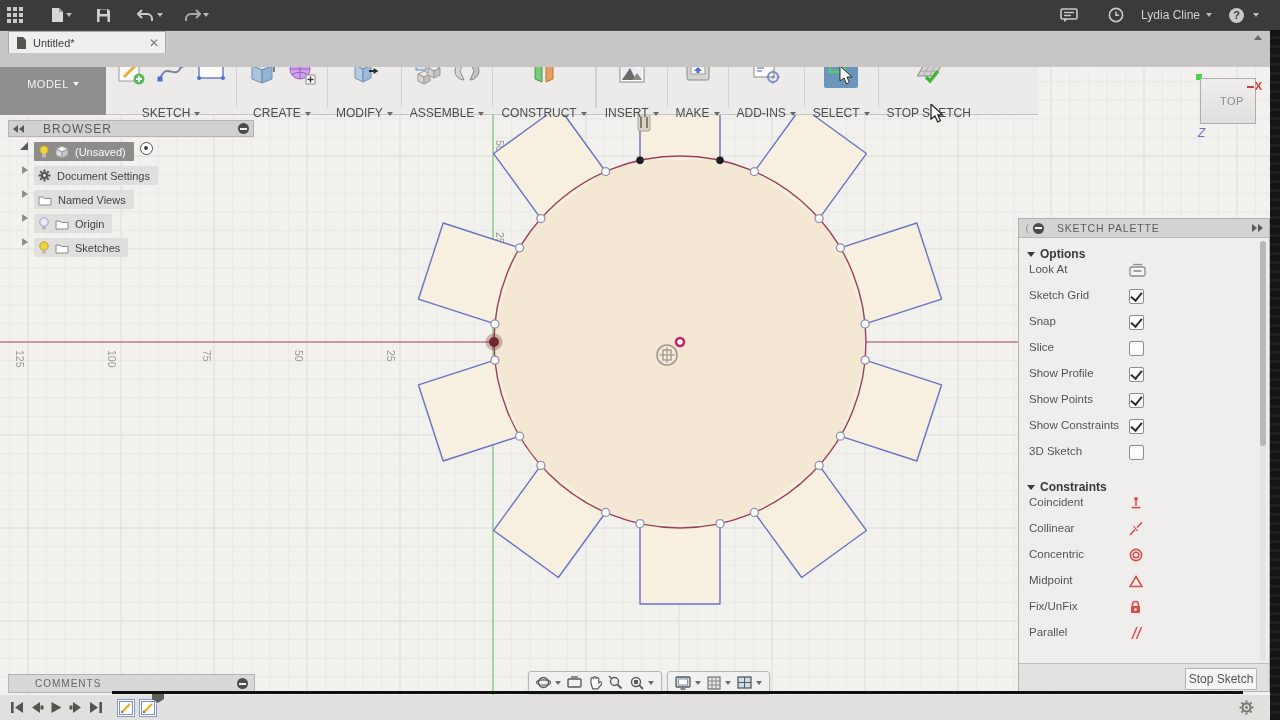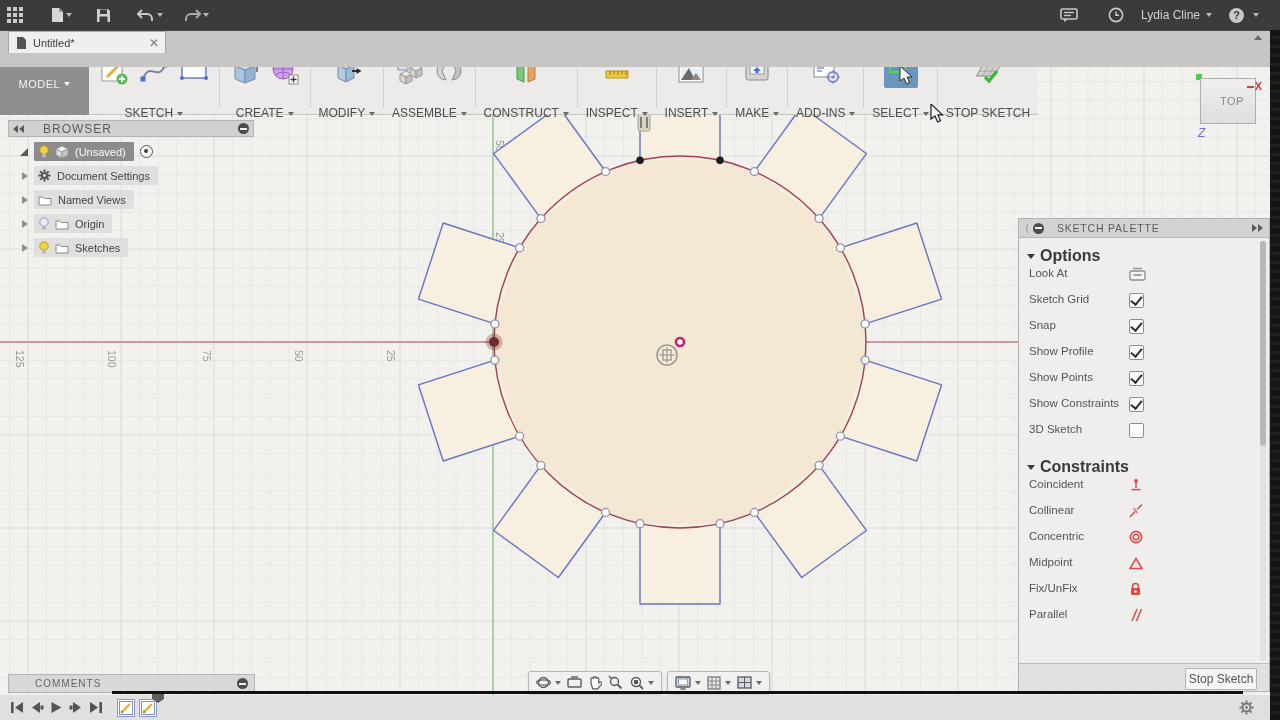--- a/index.html
+++ b/index.html
@@ -55,42 +55,42 @@
   
   #browser{left:8px;top:120px;width:246px;z-index:20;}
   #browser-header{height:17px;background:rgba(206,205,203,0.93);display:flex;align-items:center;
                   border:1px solid #b5b4b2;box-sizing:border-box;padding:0 4px;}
   #browser-header .title{font-size:12px;color:#5a5a58;letter-spacing:1px;margin-left:18px;flex:1;}
   .dbl-left{display:flex;}
   .dbl-left i{width:0;height:0;border-top:4px solid transparent;border-bottom:4px solid transparent;
               border-right:5px solid #5a5a58;margin-right:1px;}
   .circle-minus{width:11px;height:11px;border-radius:50%;background:#4c4c4a;position:relative;}
   .circle-minus::after{content:"";position:absolute;left:2px;top:4.5px;width:7px;height:2px;background:#f0f0ee;}
-  .tree-row{display:flex;align-items:center;height:19px;margin-top:5px;}
+  .tree-row{display:flex;height:19px;margin-top:5px;}
   .tri-closed{width:0;height:0;border-top:4.5px solid transparent;border-bottom:4.5px solid transparent;
               border-left:6px solid #90908e;margin-left:14px;}
   .tri-open{width:0;height:0;border-bottom:8px solid #5a5a58;border-left:8px solid transparent;margin-left:12px;}
   .pill{display:flex;align-items:center;height:19px;padding:0 8px 0 4px;background:rgba(221,220,218,0.85);
         margin-left:6px;border-radius:1px;}
   .pill.dark{background:#8d8c8a;}
   .pill .lbl{font-size:11px;color:#44443f;margin-left:6px;}
   .pill.dark .lbl{color:#fbfbf9;}
   .radio-active{width:13px;height:13px;border-radius:50%;background:#fdfdfb;border:1.5px solid #55554f;
                 margin-left:6px;position:relative;box-sizing:border-box;}
   .radio-active::after{content:"";position:absolute;left:3px;top:3px;width:4px;height:4px;border-radius:50%;background:#44443f;}
   
   #palette{left:1018px;top:218px;width:252px;height:474px;background:#efeeec;z-index:25;
            border:1px solid #b2b1af;box-sizing:border-box;}
   #palette-header{height:18px;background:#d4d3d1;border-bottom:1px solid #b8b7b5;display:flex;
                   align-items:center;padding:0 6px;}
   #palette-header .title{font-size:10.5px;color:#5c5c5a;letter-spacing:.8px;margin-left:13px;flex:1;}
   .dbl-right{display:flex;}
   .dbl-right i{width:0;height:0;border-top:4px solid transparent;border-bottom:4px solid transparent;
                border-left:5px solid #5a5a58;margin-left:1px;}
-  .sec-header{display:flex;align-items:center;margin:9px 0 2px 8px;font-size:16px;font-weight:bold;color:#3a3a38;}
+  .sec-header{display:flex;align-items:center;margin:9px 0 2px 8px;font-size:12px;font-weight:bold;color:#3a3a38;}
   .sec-tri{width:0;height:0;border-left:4px solid transparent;border-right:4px solid transparent;
            border-top:5px solid #3a3a38;margin-right:5px;}
   .pal-row{display:flex;align-items:flex-start;height:26px;padding-left:10px;}
   .pal-row .lbl{width:100px;font-size:11.5px;color:#55554f;}
   .checkbox{width:15px;height:15px;background:#fbfbf9;border:1px solid #8e8d8b;border-radius:2px;
             box-sizing:border-box;display:flex;align-items:center;justify-content:center;}
   .checkmark{width:5px;height:9px;border-right:2px solid #2d2d2b;border-bottom:2px solid #2d2d2b;
              transform:rotate(40deg);margin-top:-3px;}
   #palette-footer{position:absolute;left:0;bottom:0;width:100%;height:28px;background:#e2e1df;
                   border-top:1px solid #bdbcba;box-sizing:border-box;}
@@ -490,40 +490,20 @@
         <svg width="30" height="30">
             <polygon points="6,4 13,7 13,26 6,23" fill="#7ac87a" stroke="#4a9a4a"></polygon>
             <polygon points="17,7 24,4 24,23 17,26" fill="#e8a05c" stroke="#b87a3a"></polygon>
           </svg>
       </div>
     </div>
     <div class="grp-label"><span>CONSTRUCT</span><span class="caret"></span></div>
   </div>
   <div class="vsep"></div>
 
-  <div class="ribbon-group">
-    <div class="group-icons">
-      <div class="tool">
-        <svg width="30" height="30">
-            <line x1="4" y1="9" x2="26" y2="9" stroke="#9a9a98" stroke-width="2"></line>
-            <circle cx="4" cy="9" r="1.8" fill="#55554f"></circle>
-            <circle cx="26" cy="9" r="1.8" fill="#55554f"></circle>
-            <rect x="4" y="15" width="22" height="7" fill="#f0c840" stroke="#b89420"></rect>
-            <g stroke="#8a6a10">
-              <line x1="8" y1="15" x2="8" y2="19"></line>
-              <line x1="12" y1="15" x2="12" y2="18"></line>
-              <line x1="16" y1="15" x2="16" y2="19"></line>
-              <line x1="20" y1="15" x2="20" y2="18"></line>
-              <line x1="24" y1="15" x2="24" y2="19"></line>
-            </g>
-          </svg>
-      </div>
-    </div>
-    <div class="grp-label"><span>INSPECT</span><span class="caret"></span></div>
-  </div>
   <div class="vsep"></div>
 
   <div class="ribbon-group">
     <div class="group-icons">
       <div class="tool">
         <svg width="30" height="30">
             <rect x="3" y="4" width="24" height="22" fill="#fdfdfb" stroke="#8a8a88"></rect>
             <rect x="5" y="6" width="20" height="18" fill="#e8eef4"></rect>
             <polygon points="5,24 13,12 19,24" fill="#6a6a68"></polygon>
             <polygon points="15,24 20,17 25,24" fill="#8a8a88"></polygon>
@@ -729,20 +709,24 @@
           <span class="checkmark"></span>
         </div>
       </div>
       <div class="pal-row">
         <span class="lbl">Snap</span>
         <div class="checkbox">
           <span class="checkmark"></span>
         </div>
       </div>
       <div class="pal-row">
+        <span class="lbl">Slice</span>
+        <div class="checkbox"></div>
+      </div>
+      <div class="pal-row">
         <span class="lbl">Show Profile</span>
         <div class="checkbox">
           <span class="checkmark"></span>
         </div>
       </div>
       <div class="pal-row">
         <span class="lbl">Show Points</span>
         <div class="checkbox">
           <span class="checkmark"></span>
         </div>

